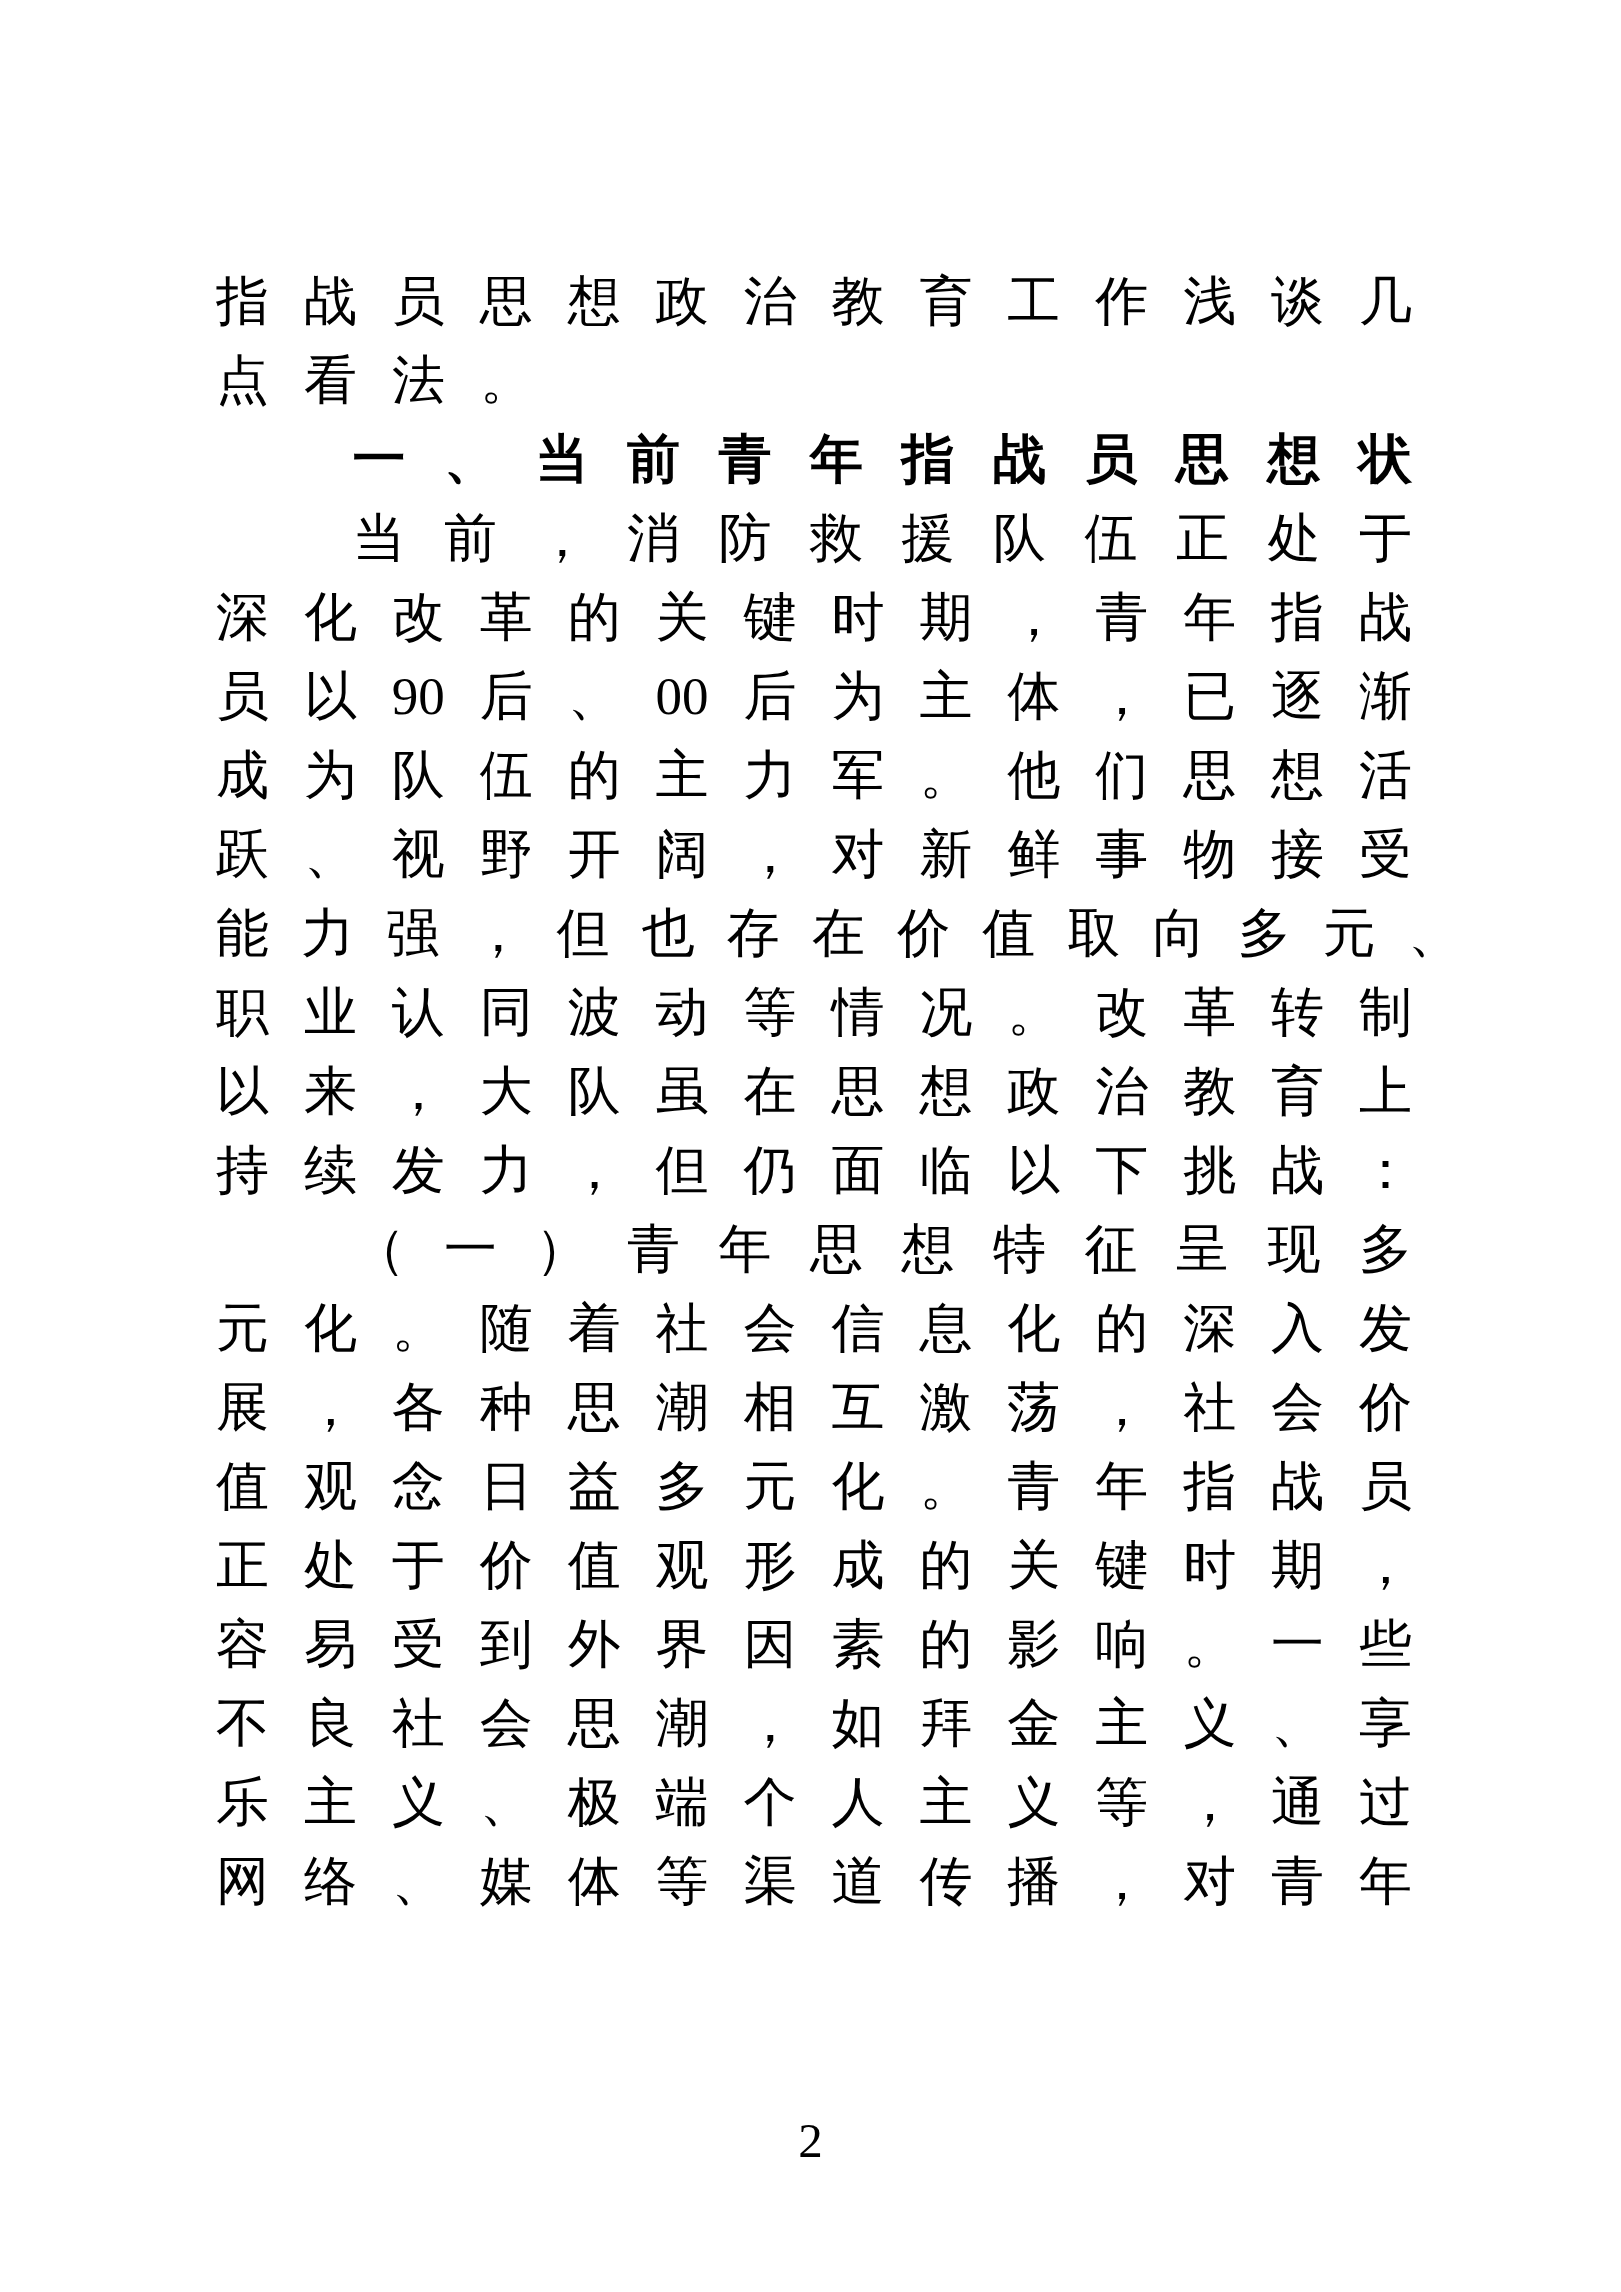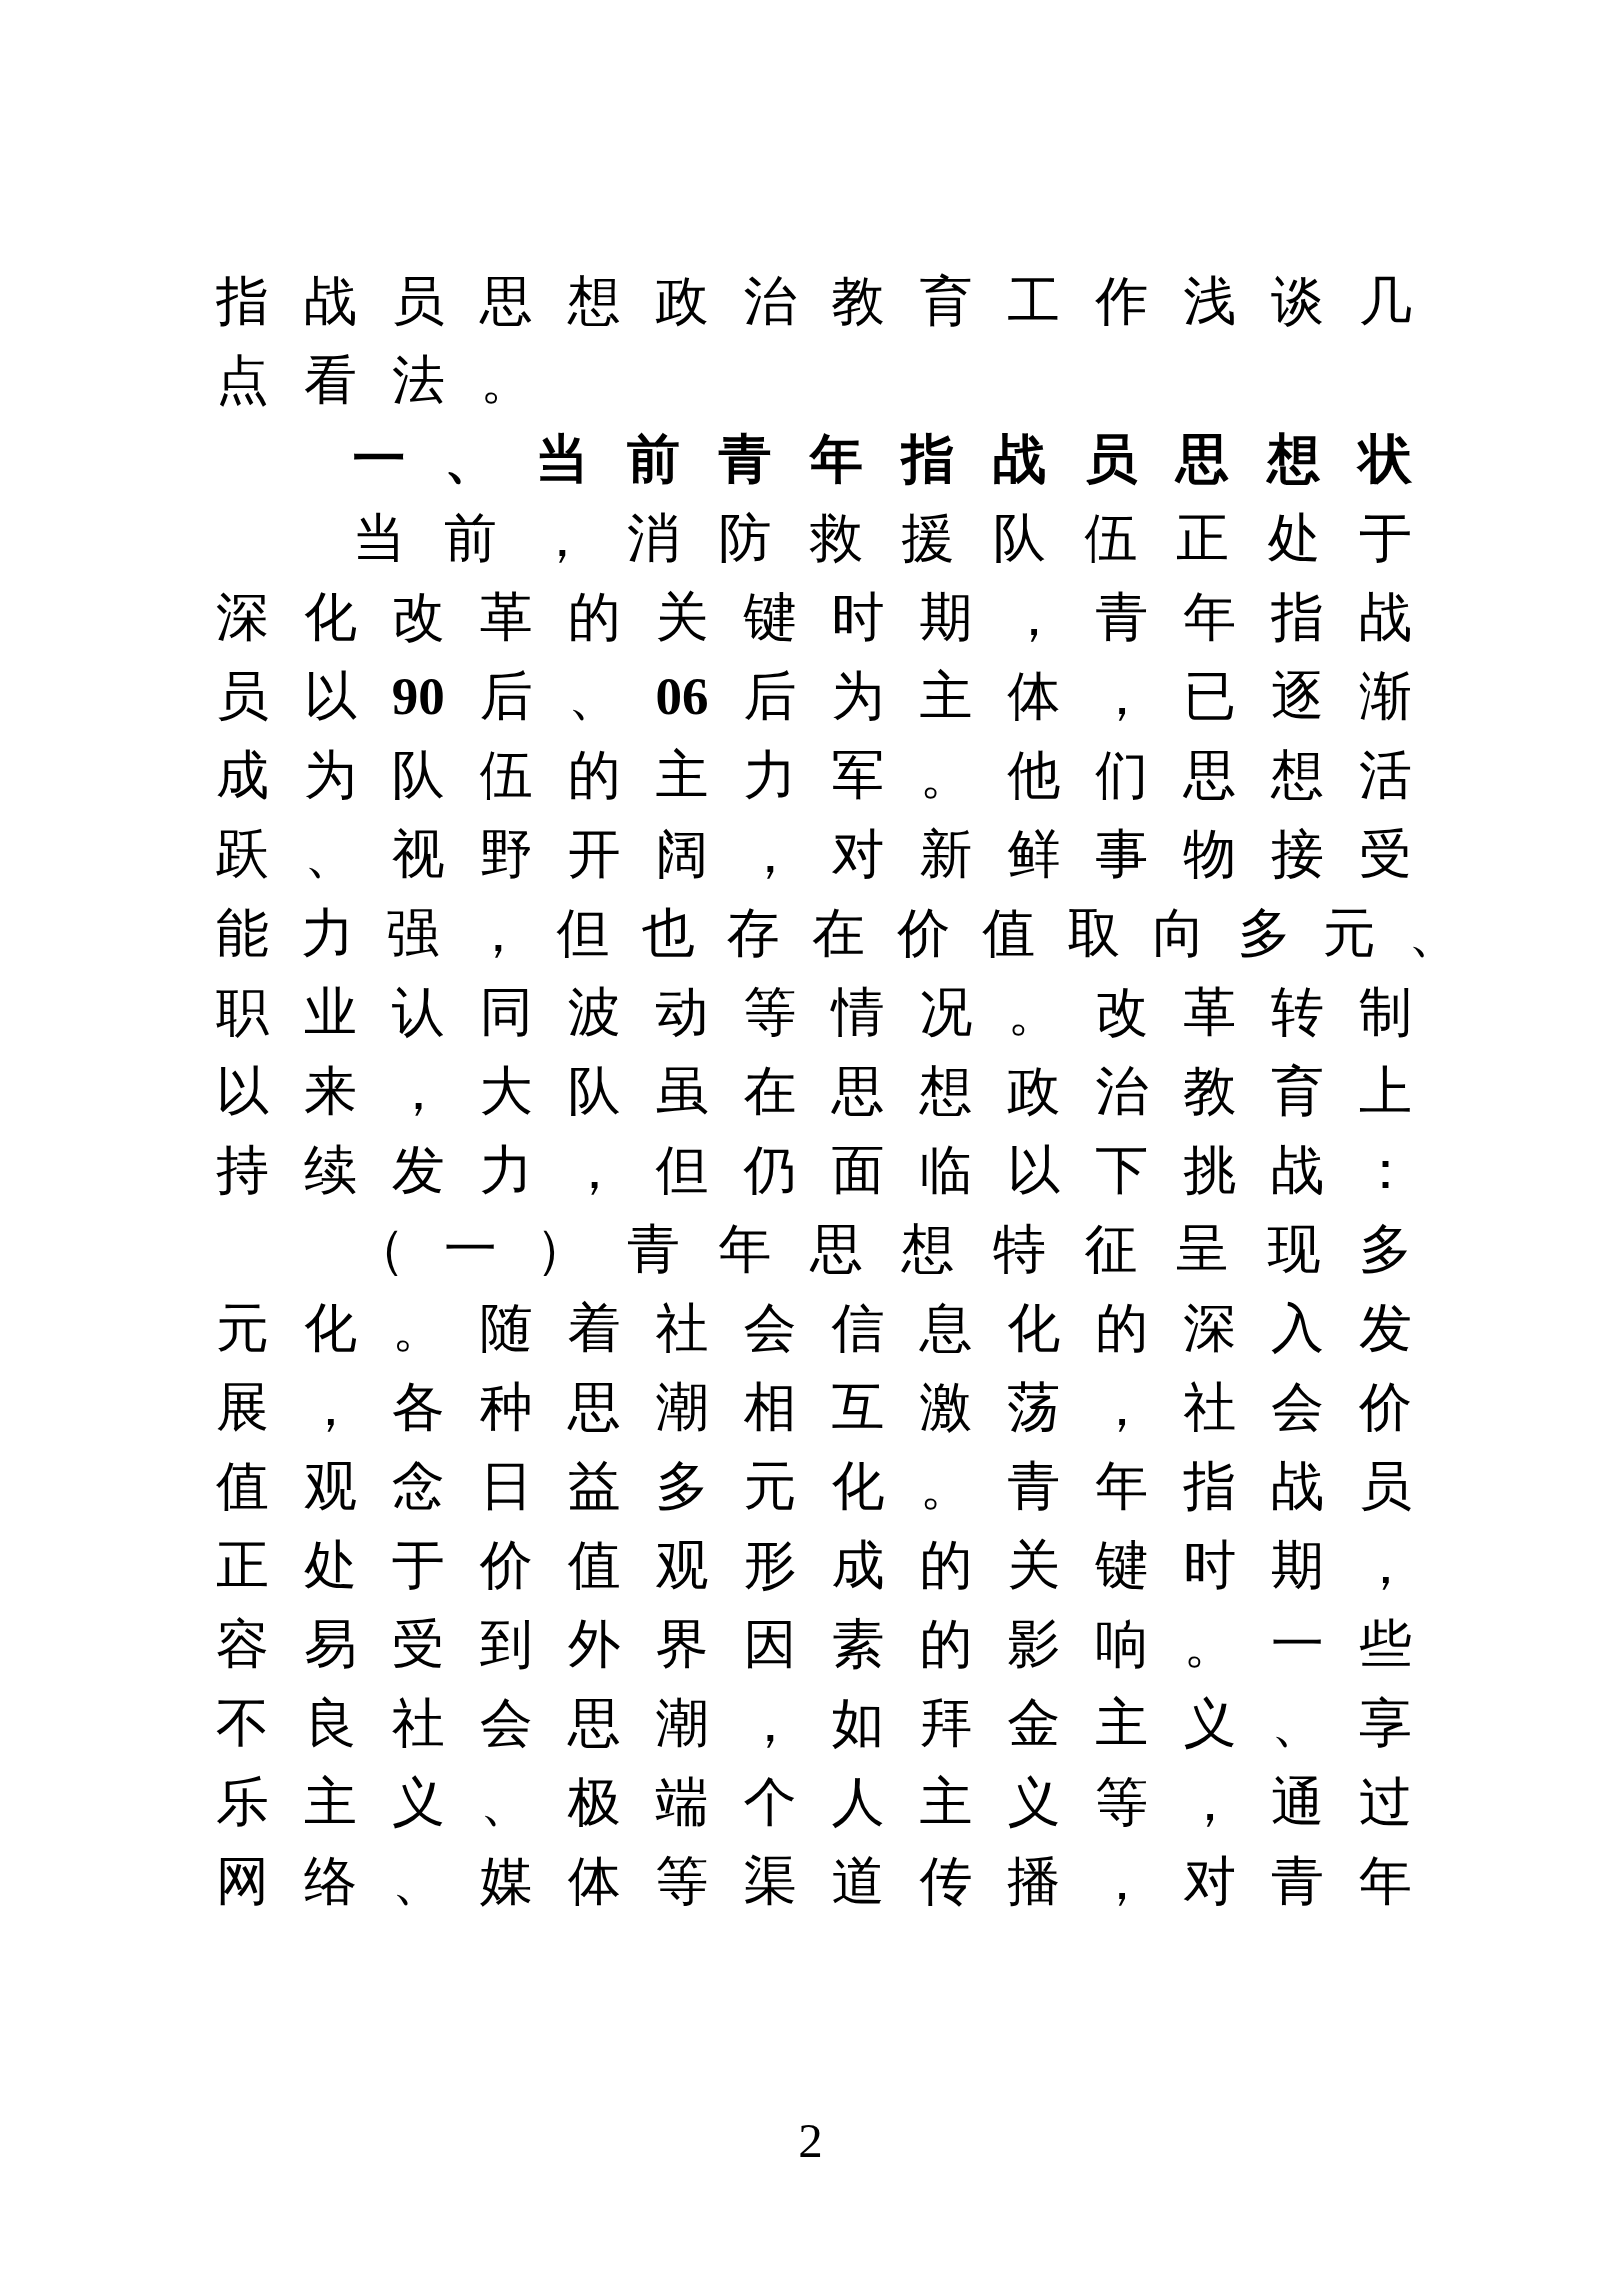--- a/index.html
+++ b/index.html
@@ -40,21 +40,20 @@
   .indent{
     flex:0 0 98px;
     width:98px;
     height:1px;
   }
   .cell{
     display:inline-block;
   }
   .cell.num{
     font-family:"Liberation Serif",serif;
-    font-weight:bold;
   }
   .page-num{
     position:absolute;
     left:0;right:0;
     top:2113px;
     text-align:center;
     font-family:"Liberation Serif",serif;
     font-size:49px;
     line-height:55px;
     letter-spacing:0;
@@ -127,21 +126,21 @@
         <span class="cell">年</span>
         <span class="cell">指</span>
         <span class="cell">战</span>
       </div>
       <div class="line justify">
         <span class="cell">员</span>
         <span class="cell">以</span>
         <span class="cell num">90</span>
         <span class="cell">后</span>
         <span class="cell">、</span>
-        <span class="cell num">06</span>
+        <span class="cell num">00</span>
         <span class="cell">后</span>
         <span class="cell">为</span>
         <span class="cell">主</span>
         <span class="cell">体</span>
         <span class="cell">，</span>
         <span class="cell">已</span>
         <span class="cell">逐</span>
         <span class="cell">渐</span>
       </div>
       <div class="line justify">

